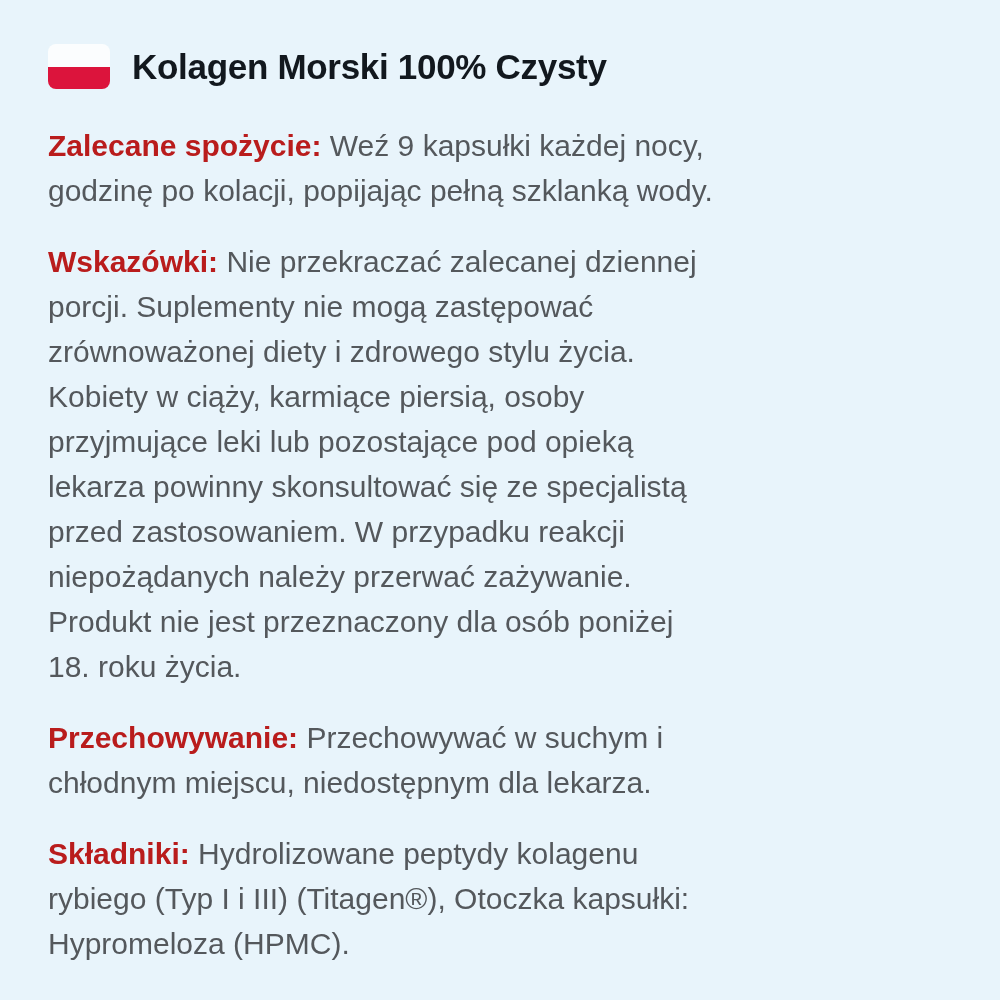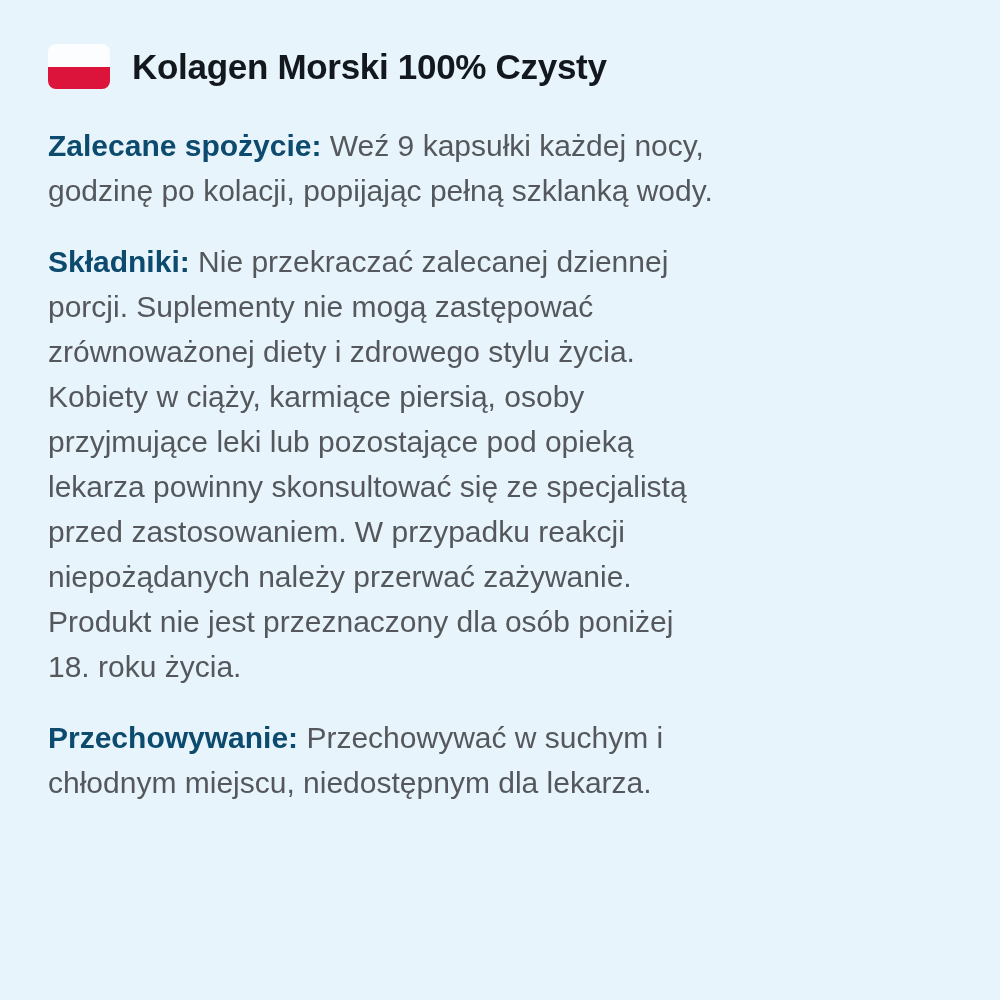--- a/index.html
+++ b/index.html
@@ -43,21 +43,21 @@
   .section {
     margin: 0 0 26px 0;
     font-size: 30px;
     line-height: 45px;
     font-weight: 400;
     color: #54585C;
     max-width: 890px;
   }
   .section .lead {
     font-weight: 700;
-    color: #0c4a6e;
+    color: #b91c1c;
   }
   .section .body-text {
     white-space: pre-line;
   }
 </style>
 </head>
 <body>
 
 <div class="page">
 
@@ -65,28 +65,31 @@
     <div class="flag">
       <div class="flag-top"></div>
       <div class="flag-bottom"></div>
     </div>
     <h1 class="title">Kolagen Morski 100% Czysty</h1>
   </div>
 
   <p class="section"><span class="lead">Zalecane spożycie:</span> <span class="body-text">Weź 9 kapsułki każdej nocy,
 godzinę po kolacji, popijając pełną szklanką wody.</span></p>
 
-  <p class="section"><span class="lead">Składniki:</span> <span class="body-text">Nie przekraczać zalecanej dziennej
+  <p class="section"><span class="lead">Wskazówki:</span> <span class="body-text">Nie przekraczać zalecanej dziennej
 porcji. Suplementy nie mogą zastępować
 zrównoważonej diety i zdrowego stylu życia.
 Kobiety w ciąży, karmiące piersią, osoby
 przyjmujące leki lub pozostające pod opieką
 lekarza powinny skonsultować się ze specjalistą
 przed zastosowaniem. W przypadku reakcji
 niepożądanych należy przerwać zażywanie.
 Produkt nie jest przeznaczony dla osób poniżej
 18. roku życia.</span></p>
 
   <p class="section"><span class="lead">Przechowywanie:</span> <span class="body-text">Przechowywać w suchym i
 chłodnym miejscu, niedostępnym dla lekarza.</span></p>
 
+  <p class="section"><span class="lead">Składniki:</span> <span class="body-text">Hydrolizowane peptydy kolagenu
+rybiego (Typ I i III) (Titagen®), Otoczka kapsułki:
+Hypromeloza (HPMC).</span></p>
 
 </div>
 
 </body></html>

